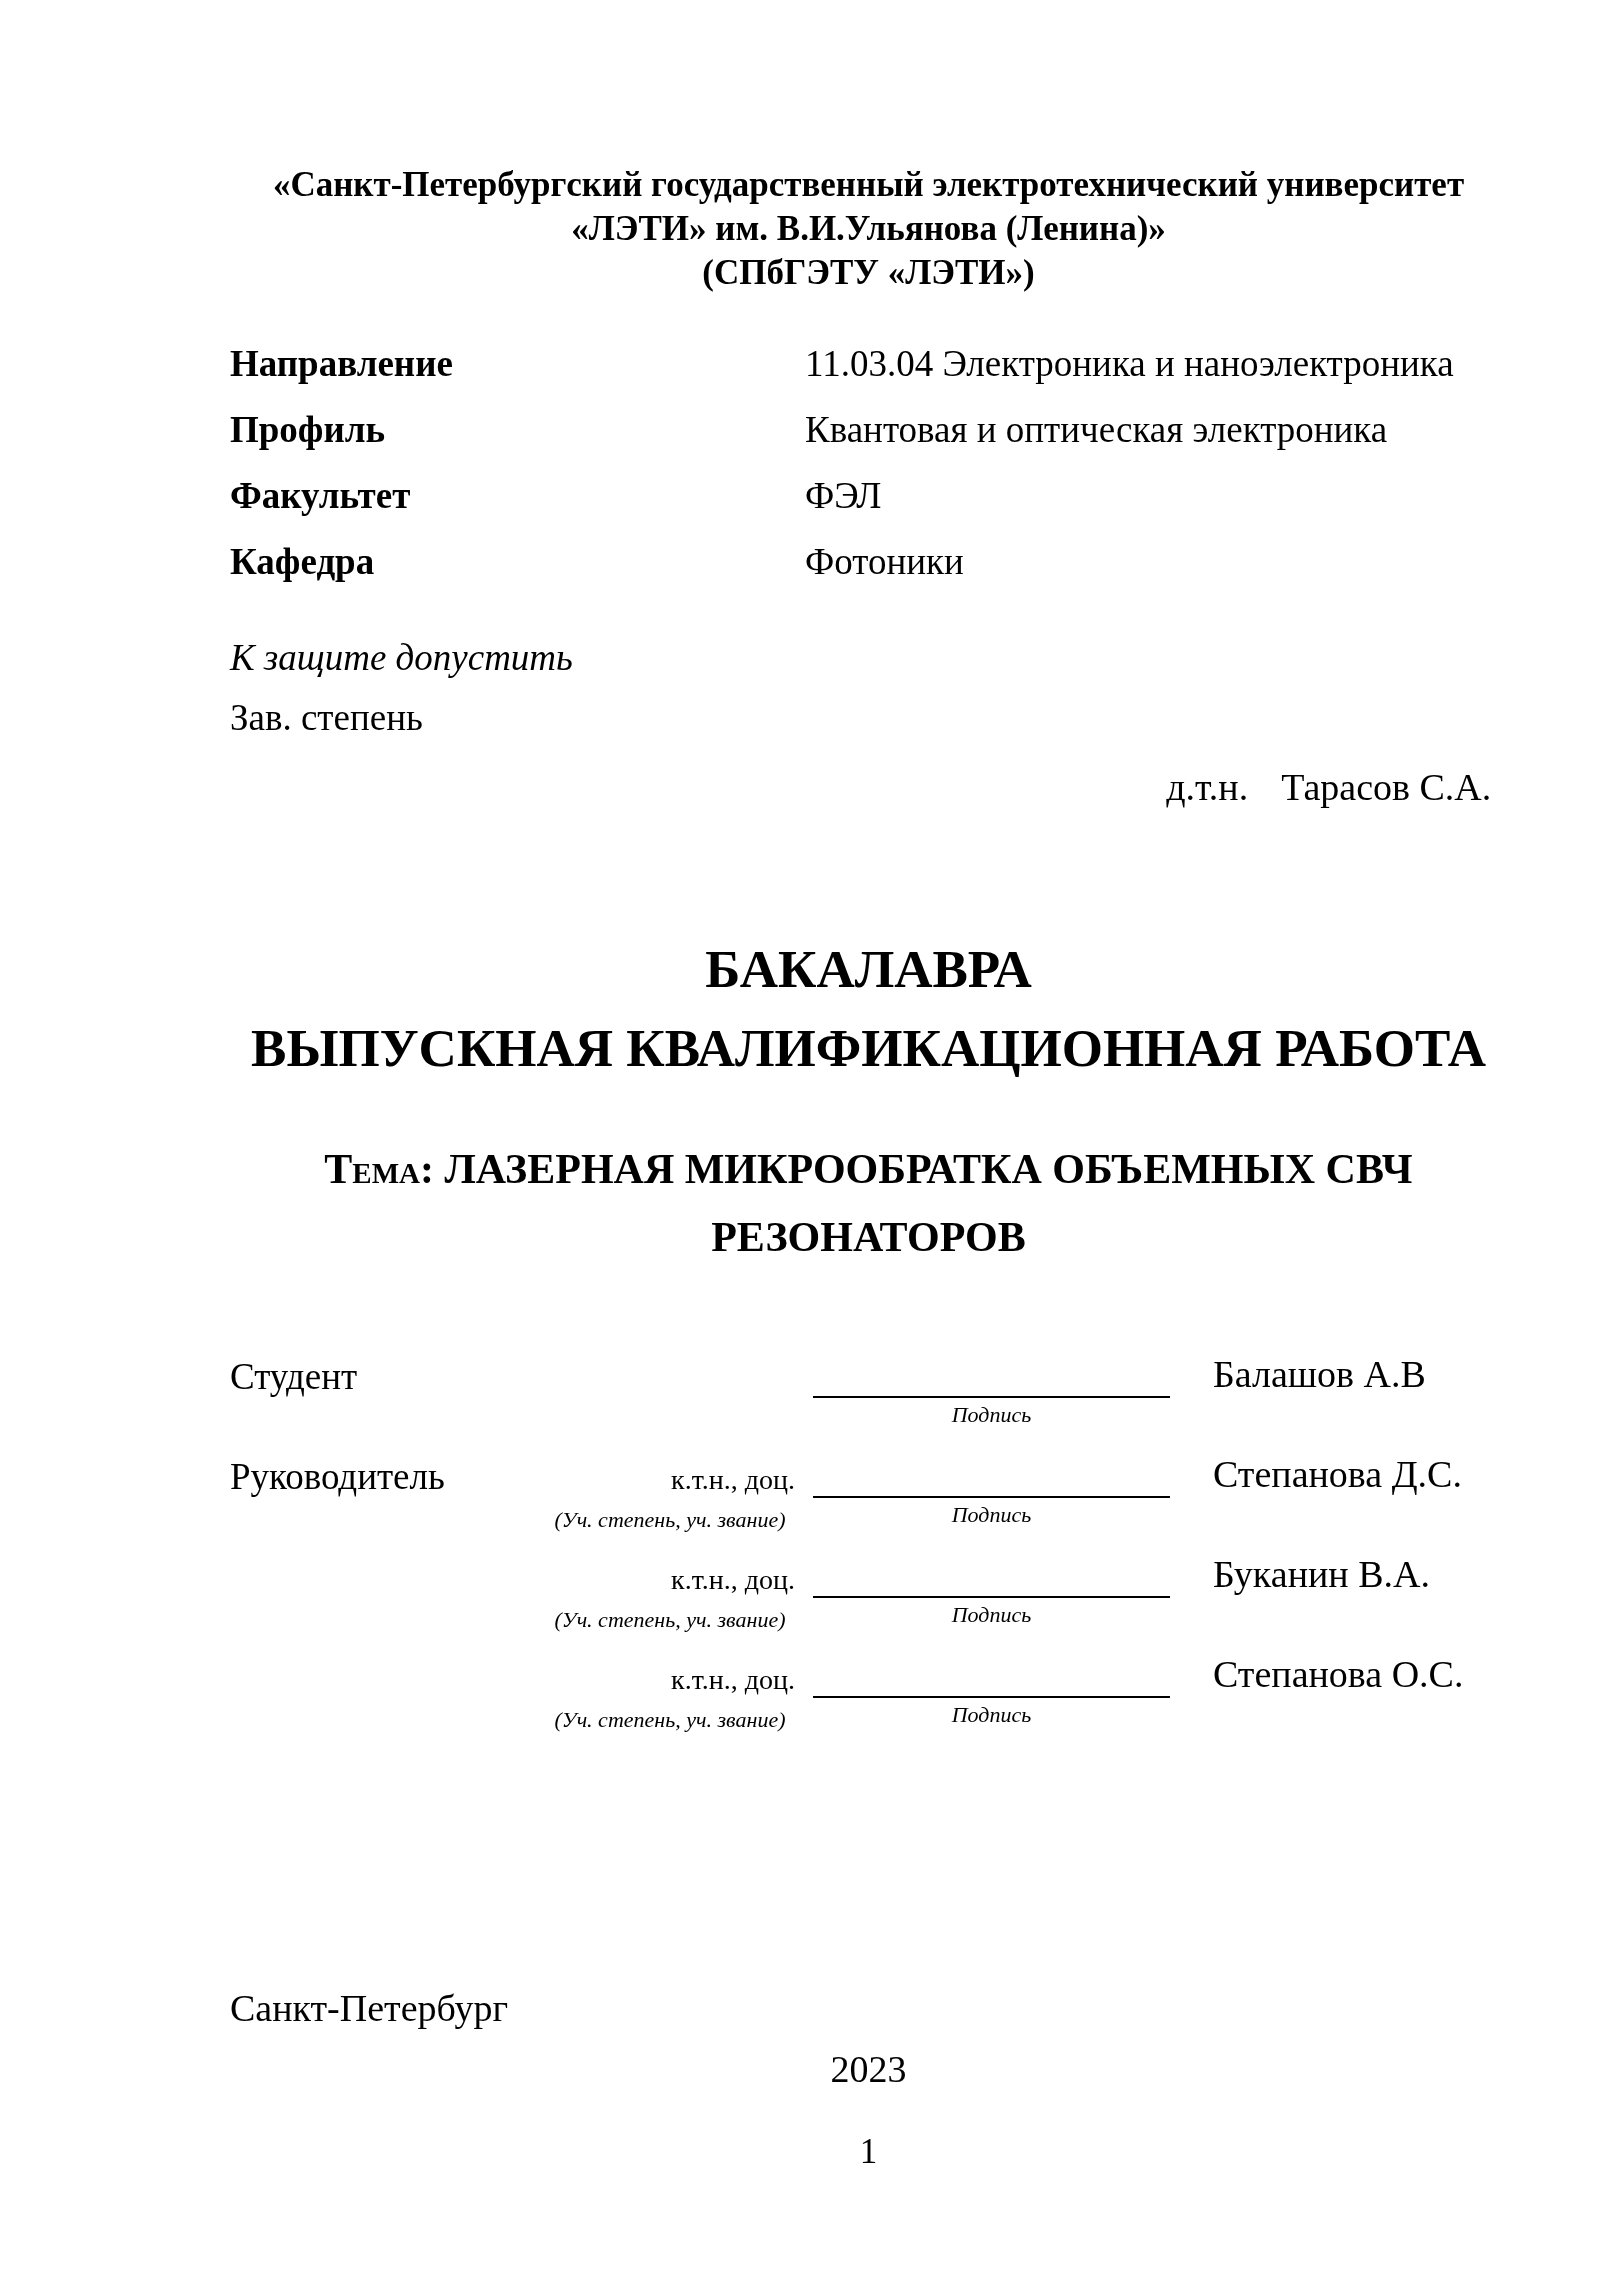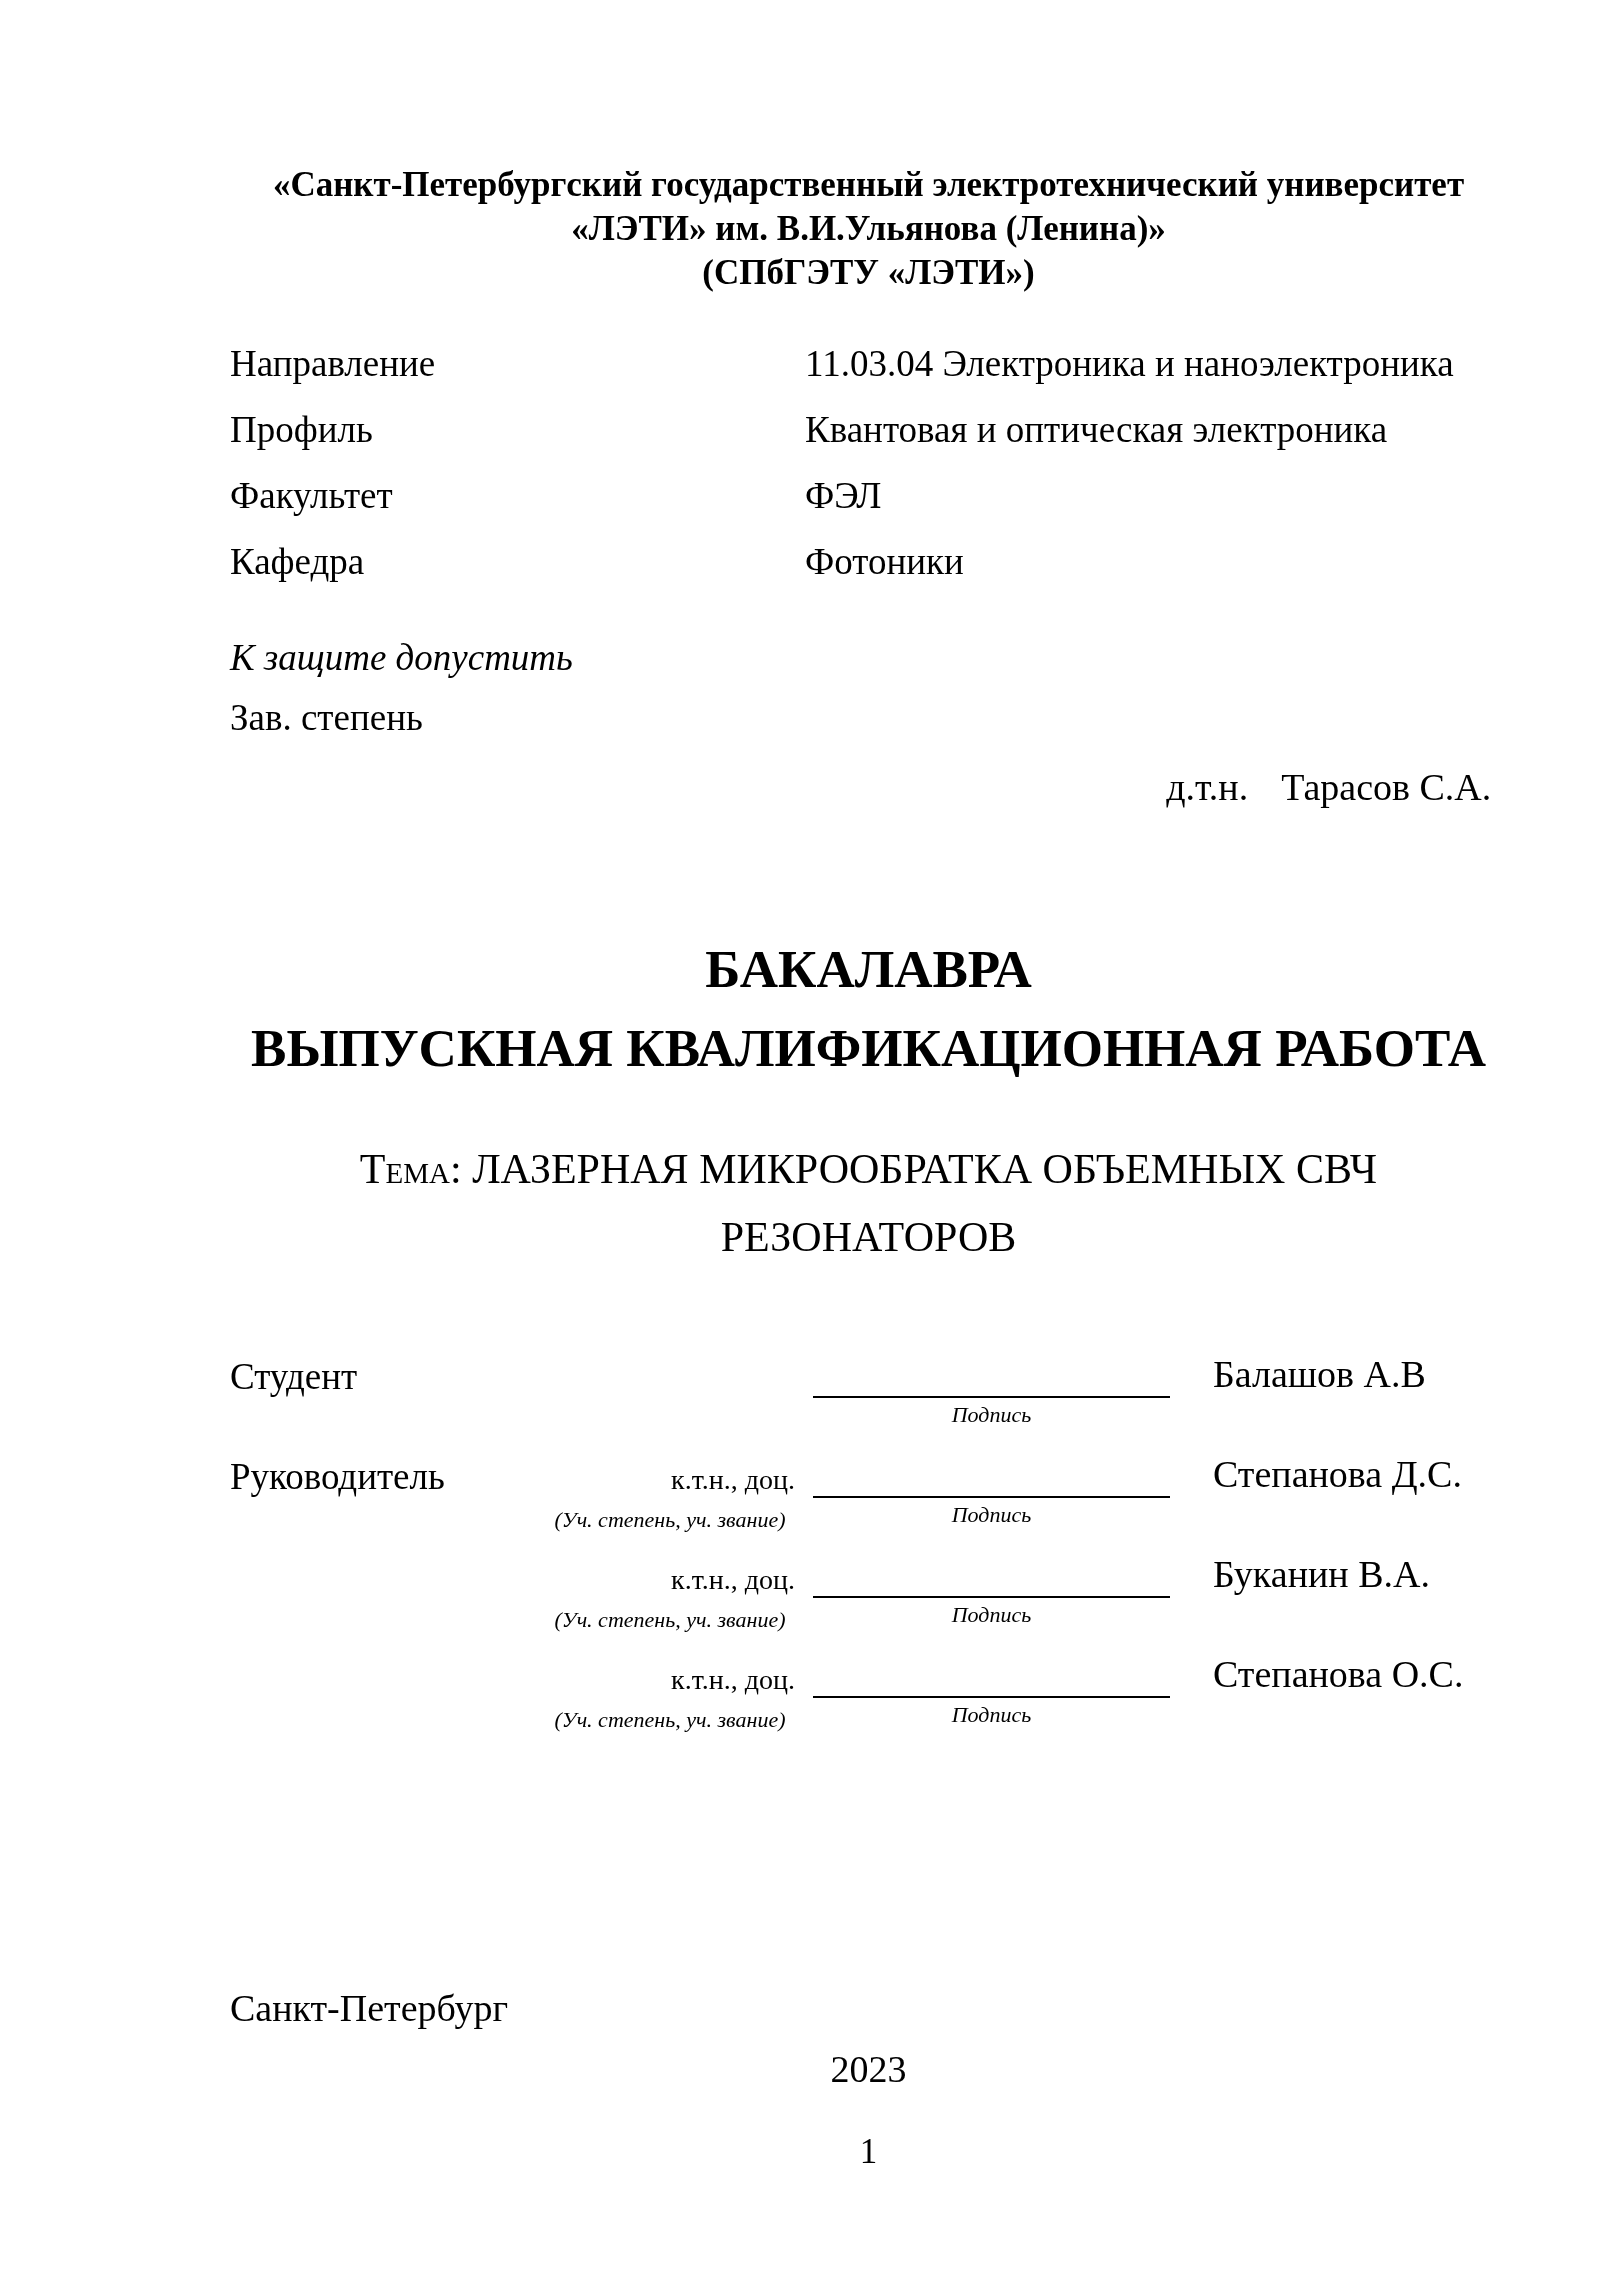--- a/index.html
+++ b/index.html
@@ -45,21 +45,21 @@
   .field-row {
     display: flex;
     height: 66px;
     align-items: flex-start;
     font-size: 37px;
     line-height: 44px;
   }
   .field-label {
     width: 575px;
     flex: 0 0 575px;
-    font-weight: normal;
+    font-weight: bold;
   }
   .field-value { flex: 1; }
 
   .approval-line1 {
     position: absolute;
     top: 628px;
     left: 0;
     font-size: 37px;
     line-height: 44px;
     font-style: italic;
@@ -92,21 +92,21 @@
     font-size: 53px;
     line-height: 79px;
   }
 
   .theme {
     position: absolute;
     top: 1127px;
     left: 0;
     width: 100%;
     text-align: center;
-    font-weight: normal;
+    font-weight: bold;
     font-size: 42px;
     line-height: 68px;
     font-variant: small-caps;
   }
 
   .sig-row {
     position: absolute;
     left: 0;
     width: 100%;
     height: 102px;

